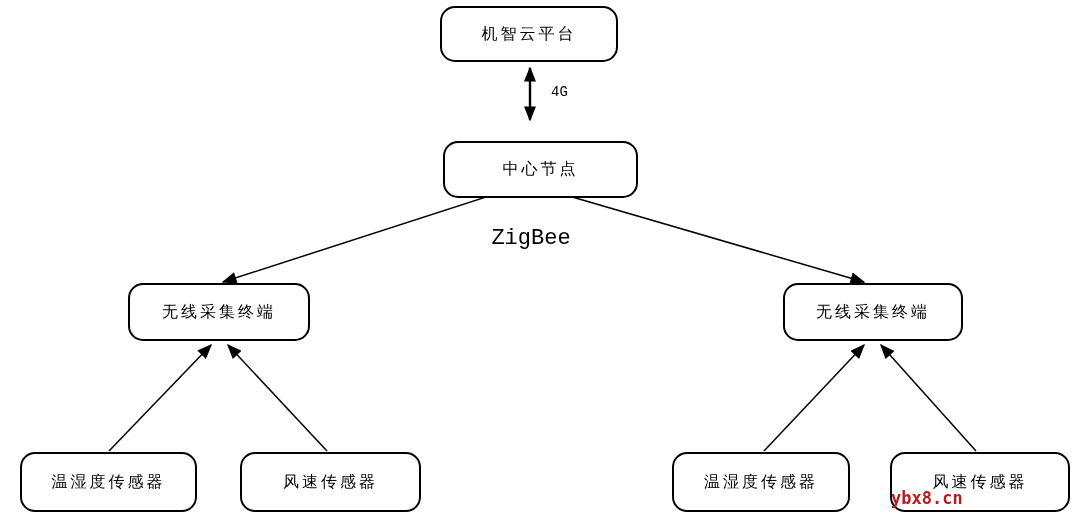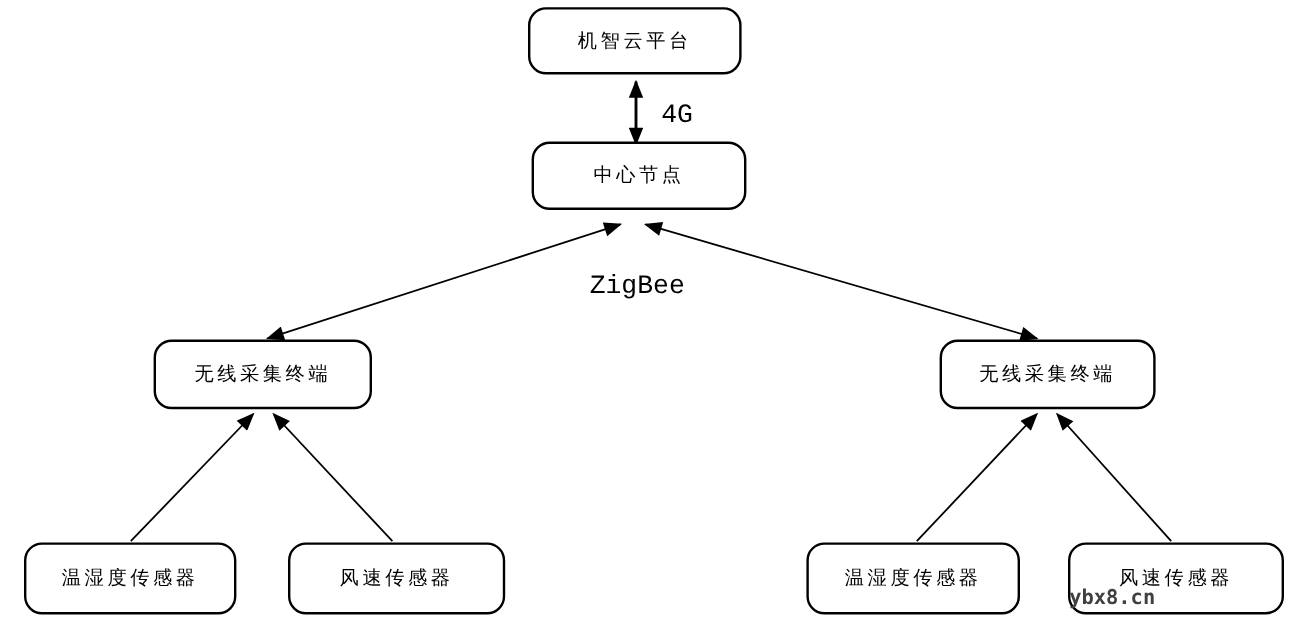--- a/index.html
+++ b/index.html
@@ -21,46 +21,46 @@
     align-items: center;
     justify-content: center;
     font-size: 16px;
     letter-spacing: 3px;
     color: #000000;
     white-space: nowrap;
     z-index: 2;
   }
   
   .n-cloud          { left: 440px; top:   6px; width: 178px; height: 56px; }
-  .n-center         { left: 443px; top: 118px; width: 179px; height: 57px; }
+  .n-center         { left: 443px; top: 141px; width: 195px; height: 57px; }
   .n-terminal-left  { left: 128px; top: 283px; width: 182px; height: 58px; }
   .n-terminal-right { left: 783px; top: 283px; width: 180px; height: 58px; }
   .n-temp-left      { left:  20px; top: 452px; width: 177px; height: 60px; }
   .n-wind-left      { left: 240px; top: 452px; width: 181px; height: 60px; }
   .n-temp-right     { left: 672px; top: 452px; width: 178px; height: 60px; }
   .n-wind-right     { left: 890px; top: 452px; width: 180px; height: 60px; }
 
   .edge-label {
     position: absolute;
     color: #000000;
     font-family: "Liberation Mono", "DejaVu Sans Mono", monospace;
     z-index: 3;
   }
-  .l-4g     { left: 551px; top:  84px; font-size: 22px; }
+  .l-4g     { left: 551px; top:  84px; font-size: 14px; }
   .l-zigbee { left: 490px; top: 226px; width: 82px; text-align: center; font-size: 22px; }
 
   .watermark {
     position: absolute;
     left: 891px;
     top: 488px;
     font-family: "DejaVu Sans Mono", "Liberation Mono", monospace;
     font-weight: bold;
     font-size: 17px;
     letter-spacing: 0px;
-    color: #404040;
+    color: #b91c1c;
     z-index: 4;
   }
 
   svg.wires {
     position: absolute;
     left: 0; top: 0;
     width: 1080px;
     height: 527px;
     z-index: 1;
   }

